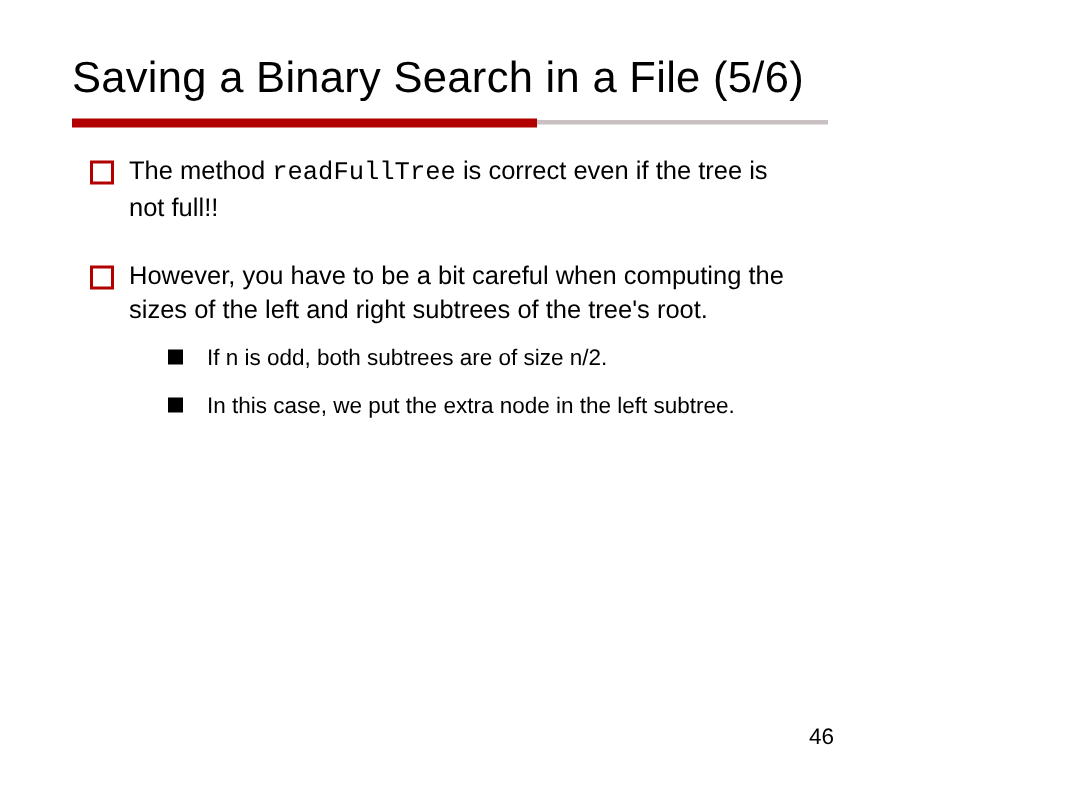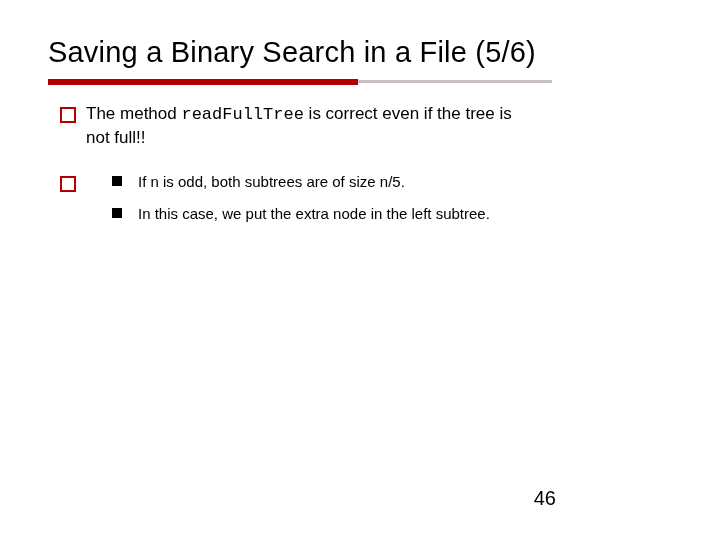--- a/index.html
+++ b/index.html
@@ -17,42 +17,43 @@
     content: ""; position: absolute; left: 0; top: 4px; width: 12px; height: 12px;
     border: 2px solid #b20000; background: transparent;
   }
   ul.level2 { list-style: none; padding: 0; margin: 10px 0 0 26px; font-size: 15px; }
   ul.level2 > li { position: relative; padding-left: 26px; margin-bottom: 8px; }
   ul.level2 > li::before {
     content: ""; position: absolute; left: 0; top: 4px; width: 10px; height: 10px; background: #000;
   }
   ul.level2 > li.gap { margin-top: 12px; }
   .mono { font-family: "Courier New", Courier, monospace; }
-  .pagenum { position: absolute; right: 44px; bottom: 30px; font-size: 20px; margin-left: 40px; }
+  .pagenum { position: absolute; right: 44px; bottom: 40px; font-size: 15px; margin-left: 40px; }
 </style>
 </head>
 <body>
 <div class="slide">
 
 <div class="title-wrap">
   <h1 class="title">Saving a Binary Search in a File (5/6)</h1>
 </div>
 <div class="rule">
   <div class="red"></div>
   <div class="grey"></div>
 </div>
 
 <div class="body">
   <ul class="level1">
     <li>
       <span>The method </span><span class="mono">readFullTree</span><span> is correct even if the tree is not full!!</span>
     </li>
     <li>
+      <span>However, you have to be a bit careful when computing the sizes of the left and right subtrees of the tree's root.</span>
       <ul class="level2">
-        <li>If n is odd, both subtrees are of size n/5.</li>
+        <li>If n is odd, both subtrees are of size n/2.</li>
         <li class="gap">In this case, we put the extra node in the left subtree.</li>
       </ul>
     </li>
   </ul>
 </div>
 
 <div class="pagenum">46</div>
 </div>
 
 </body></html>

